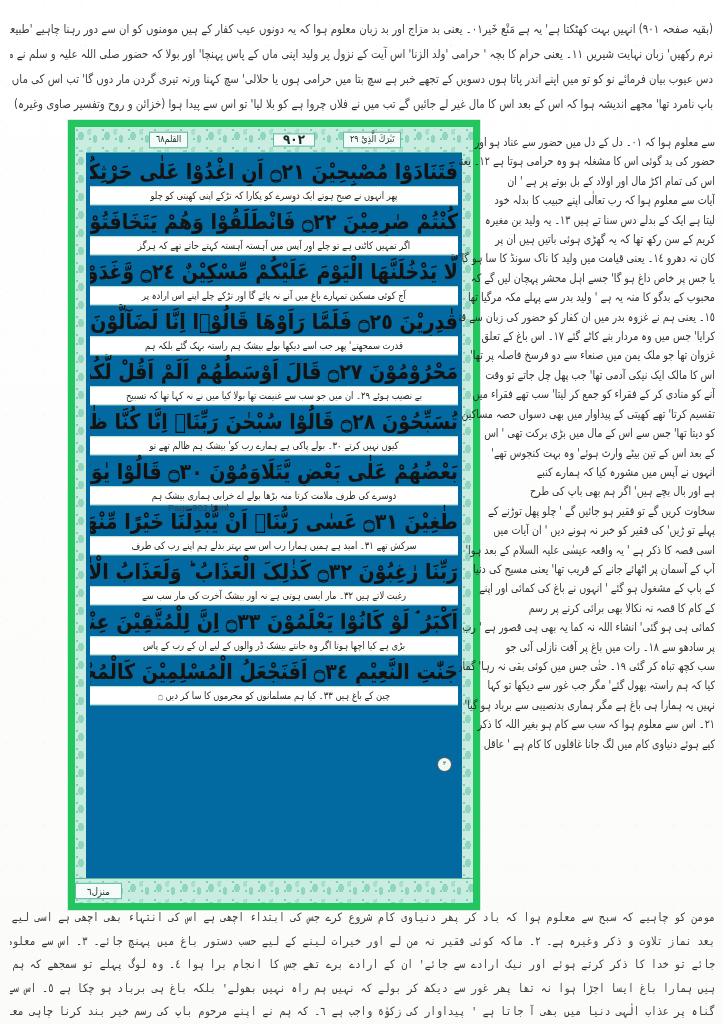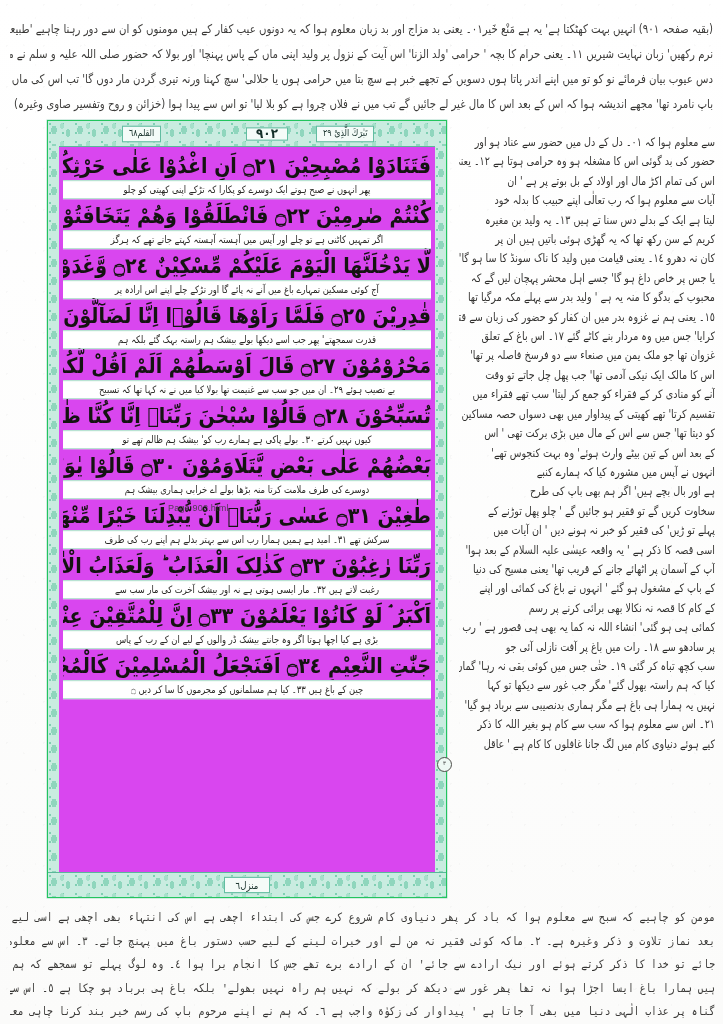--- a/index.html
+++ b/index.html
@@ -31,43 +31,43 @@
   #top-commentary .ln{
     font-size:10.2px;line-height:25px;color:#1e1d1b;
     white-space:nowrap;overflow:hidden;
     transform:scaleY(1.18);transform-origin:right center;
     letter-spacing:-.1px;
     filter:blur(.18px);
     opacity:.88;
   }
   
   #frame{
-    position:absolute;left:47px;top:120px;width:398px;height:776px;
-    border:1px solid #22c55e;
-    background:#d946ef;
+    position:absolute;left:68px;top:120px;width:398px;height:776px;
+    border:7px solid #22c55e;
+    background:#0369a1;
     box-shadow:0 0 0 .5px rgba(90,184,154,.5);
   }
   .orn{
     background-color:#c9ece0;
     background-image:
       radial-gradient(ellipse 5px 7px at 6px 9px, #8fd6bd 0 60%, transparent 61%),
       radial-gradient(ellipse 3px 5px at 14px 5px, #a6e0ca 0 60%, transparent 61%),
       radial-gradient(ellipse 4px 6px at 20px 12px, #8fd6bd 0 60%, transparent 61%),
       radial-gradient(circle 2px at 2px 3px, #7fcfb3 0 60%, transparent 61%);
     background-size:26px 18px,26px 18px,26px 18px,13px 9px;
   }
   #frame-header{
     position:absolute;left:0;top:0;width:100%;height:25px;
     border-bottom:1px solid #5ab89a;
     display:flex;align-items:center;
   }
   #frame-footer{
     position:absolute;left:0;bottom:0;width:100%;height:24px;
     border-top:1px solid #5ab89a;
-    display:flex;align-items:center;justify-content:center;
+    display:flex;align-items:center;justify-content:flex-start;
   }
   #side-l,#side-r{
     position:absolute;top:25px;bottom:24px;width:11px;
   }
   #side-l{left:0;}
   #side-r{right:0;}
   .hbox{
     background:#f4fbf8;border:1px solid #62bda1;
     padding:1px 6px;font-size:8px;line-height:10px;
     direction:rtl;color:#16302a;white-space:nowrap;

